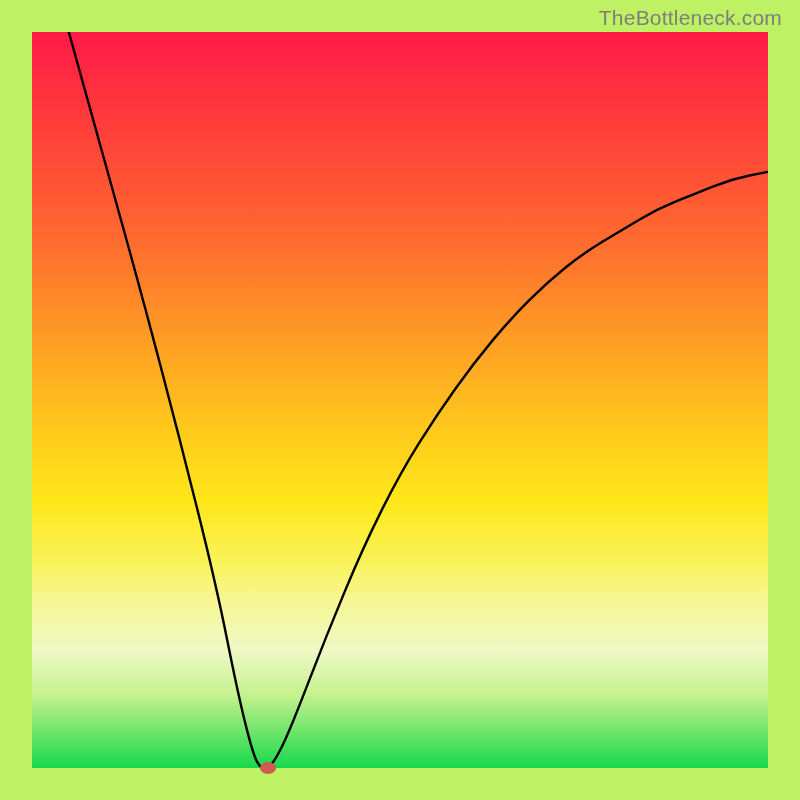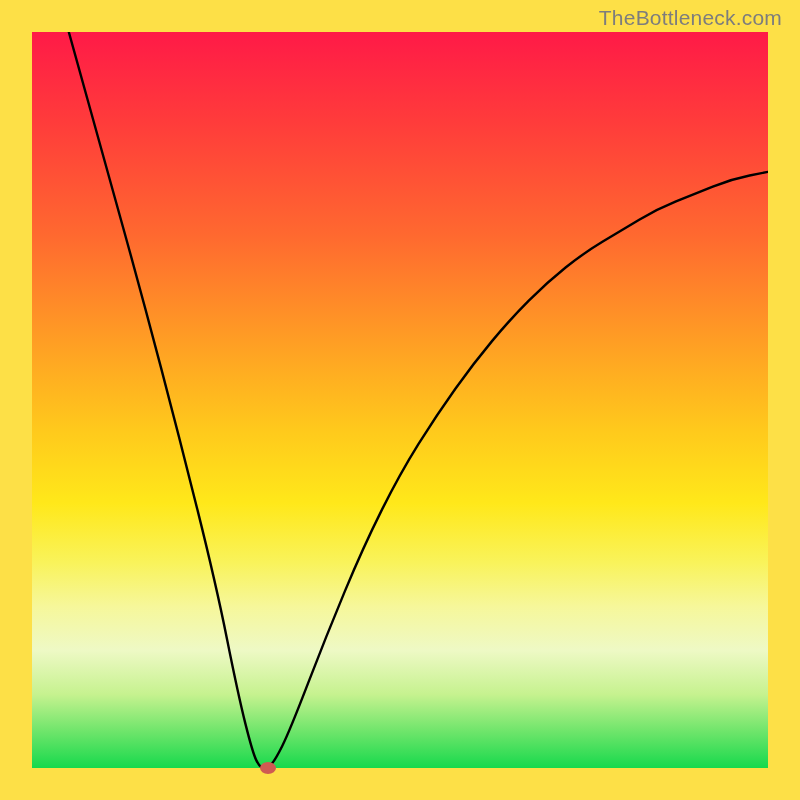--- a/index.html
+++ b/index.html
@@ -8,21 +8,21 @@
     width: 800px;
     height: 800px;
     overflow: hidden;
     background: #000;
     font-family: Arial, Helvetica, sans-serif;
   }
   .frame {
     position: relative;
     width: 800px;
     height: 800px;
-    background: #fde047;
+    background: #bef264;
   }
   .plot-area {
     position: absolute;
     left: 32px;
     top: 32px;
     width: 736px;
     height: 736px;
     
     background: linear-gradient(
       to bottom,

